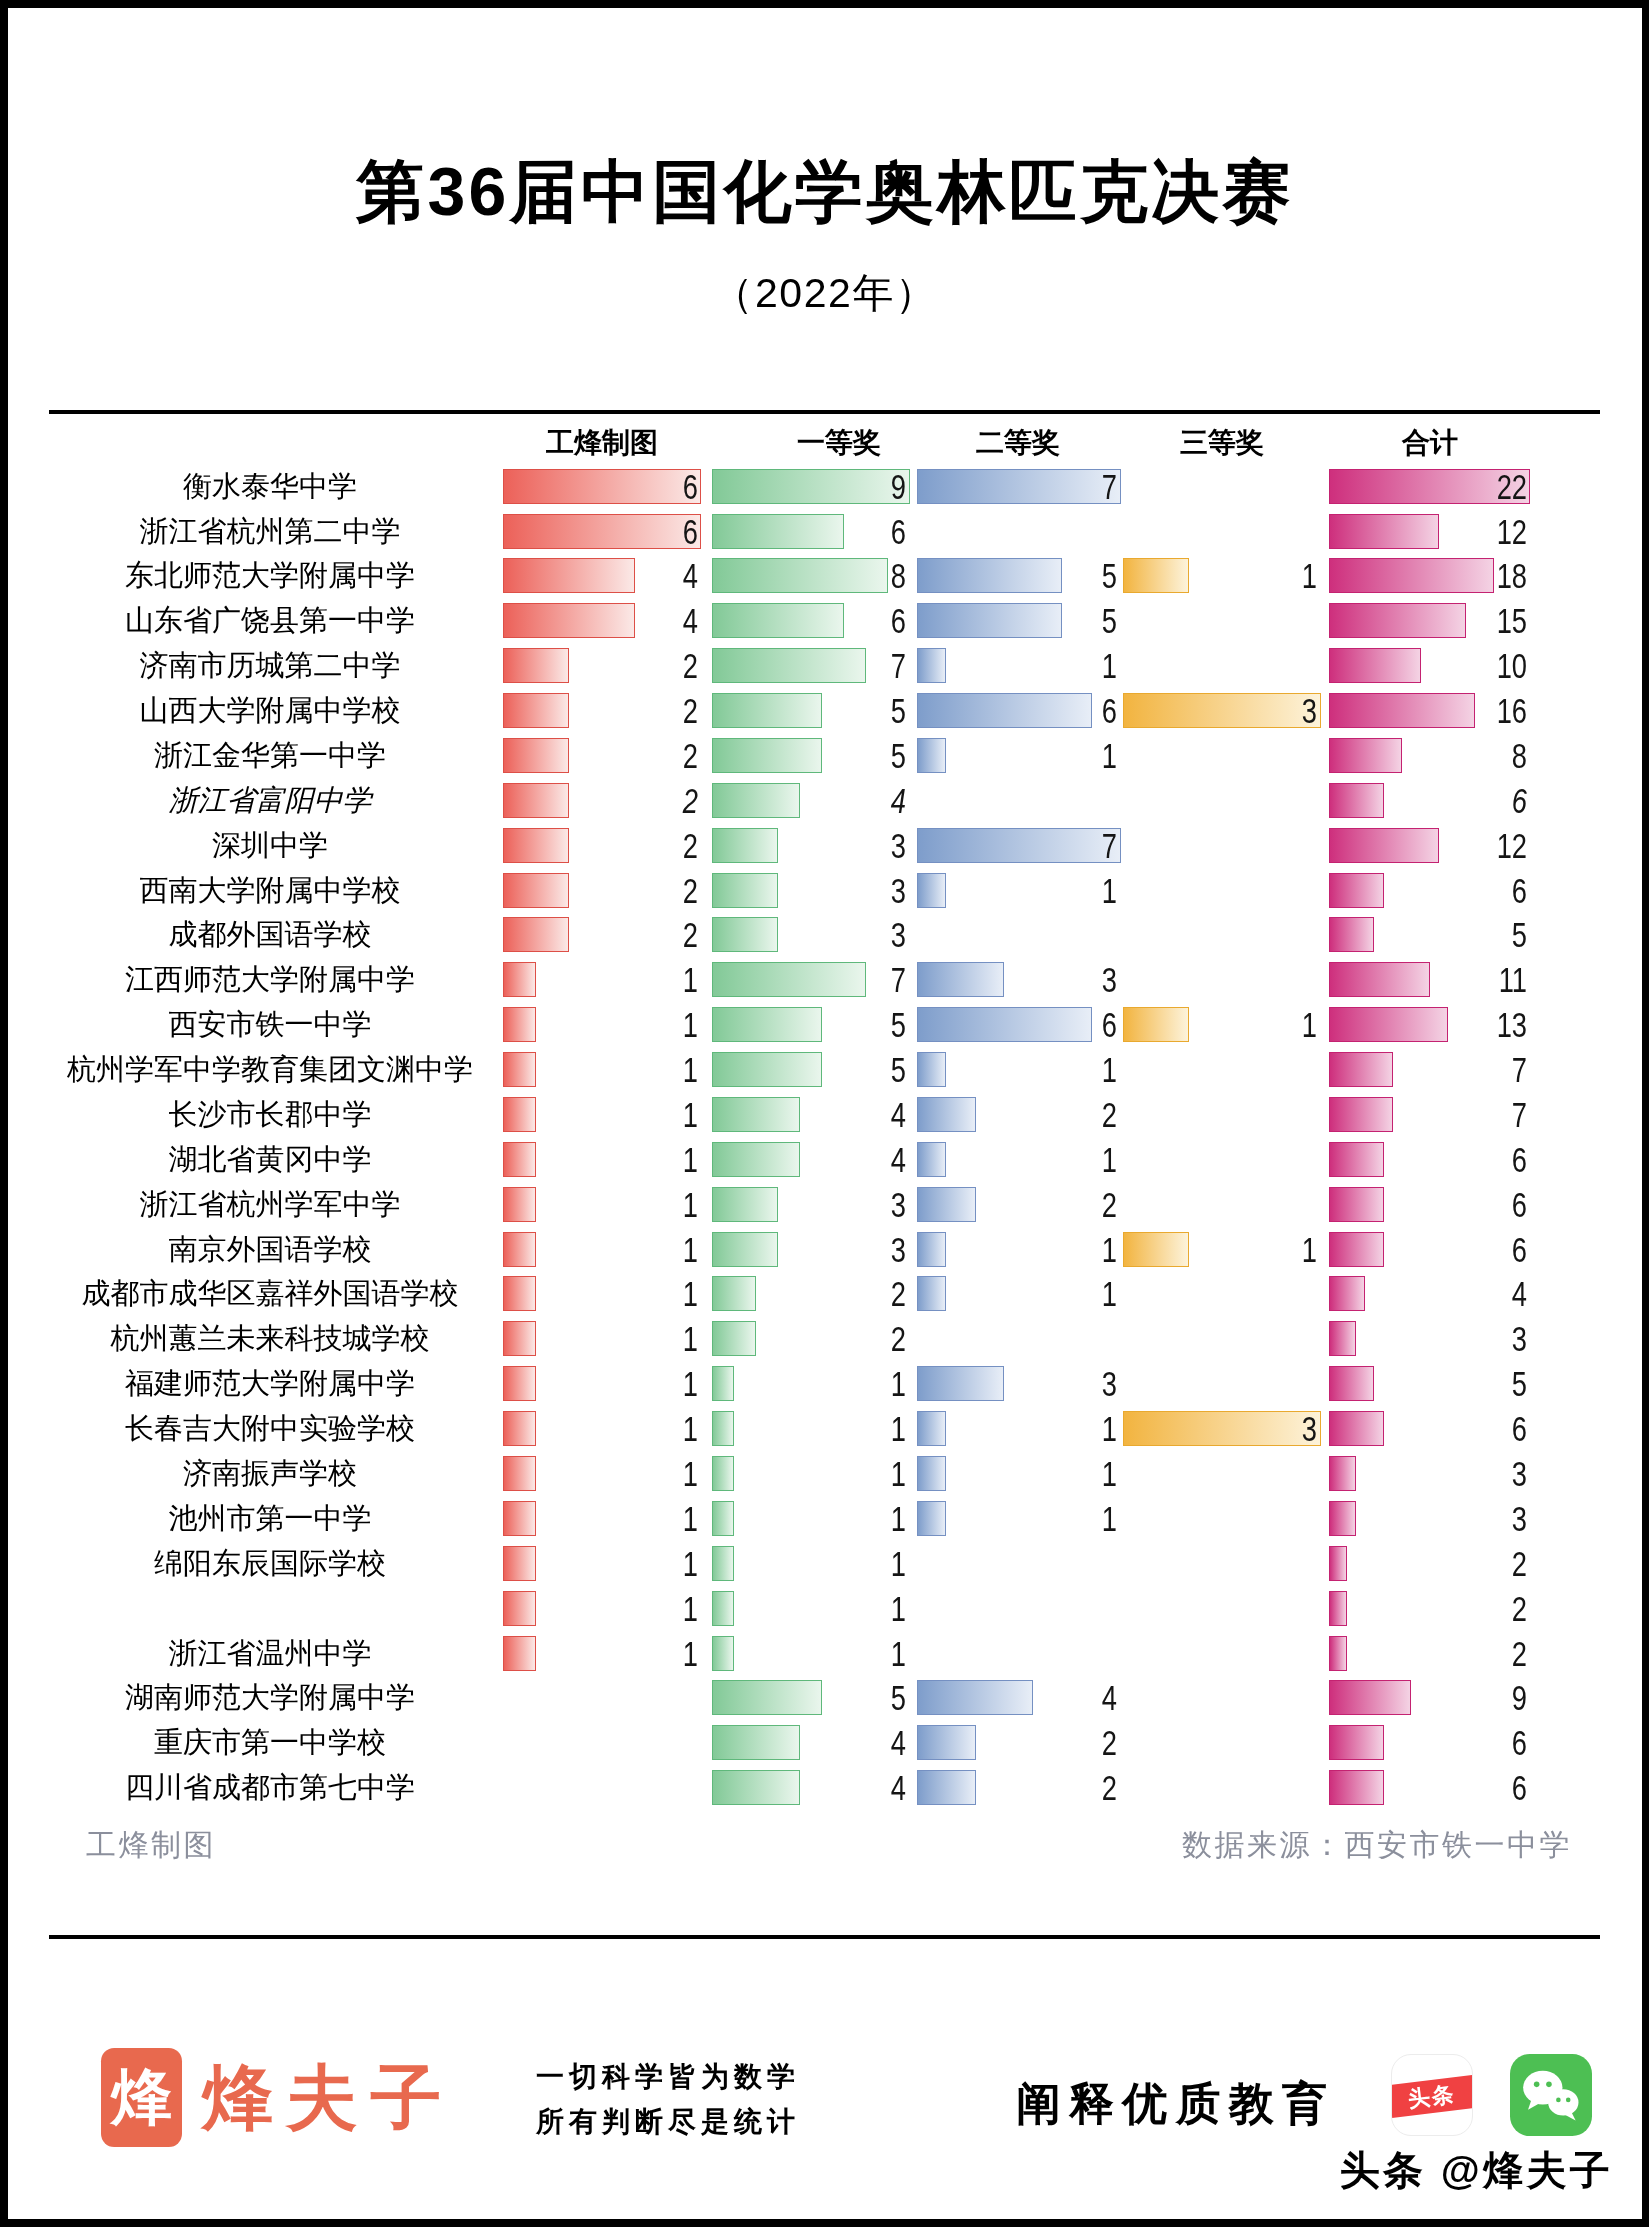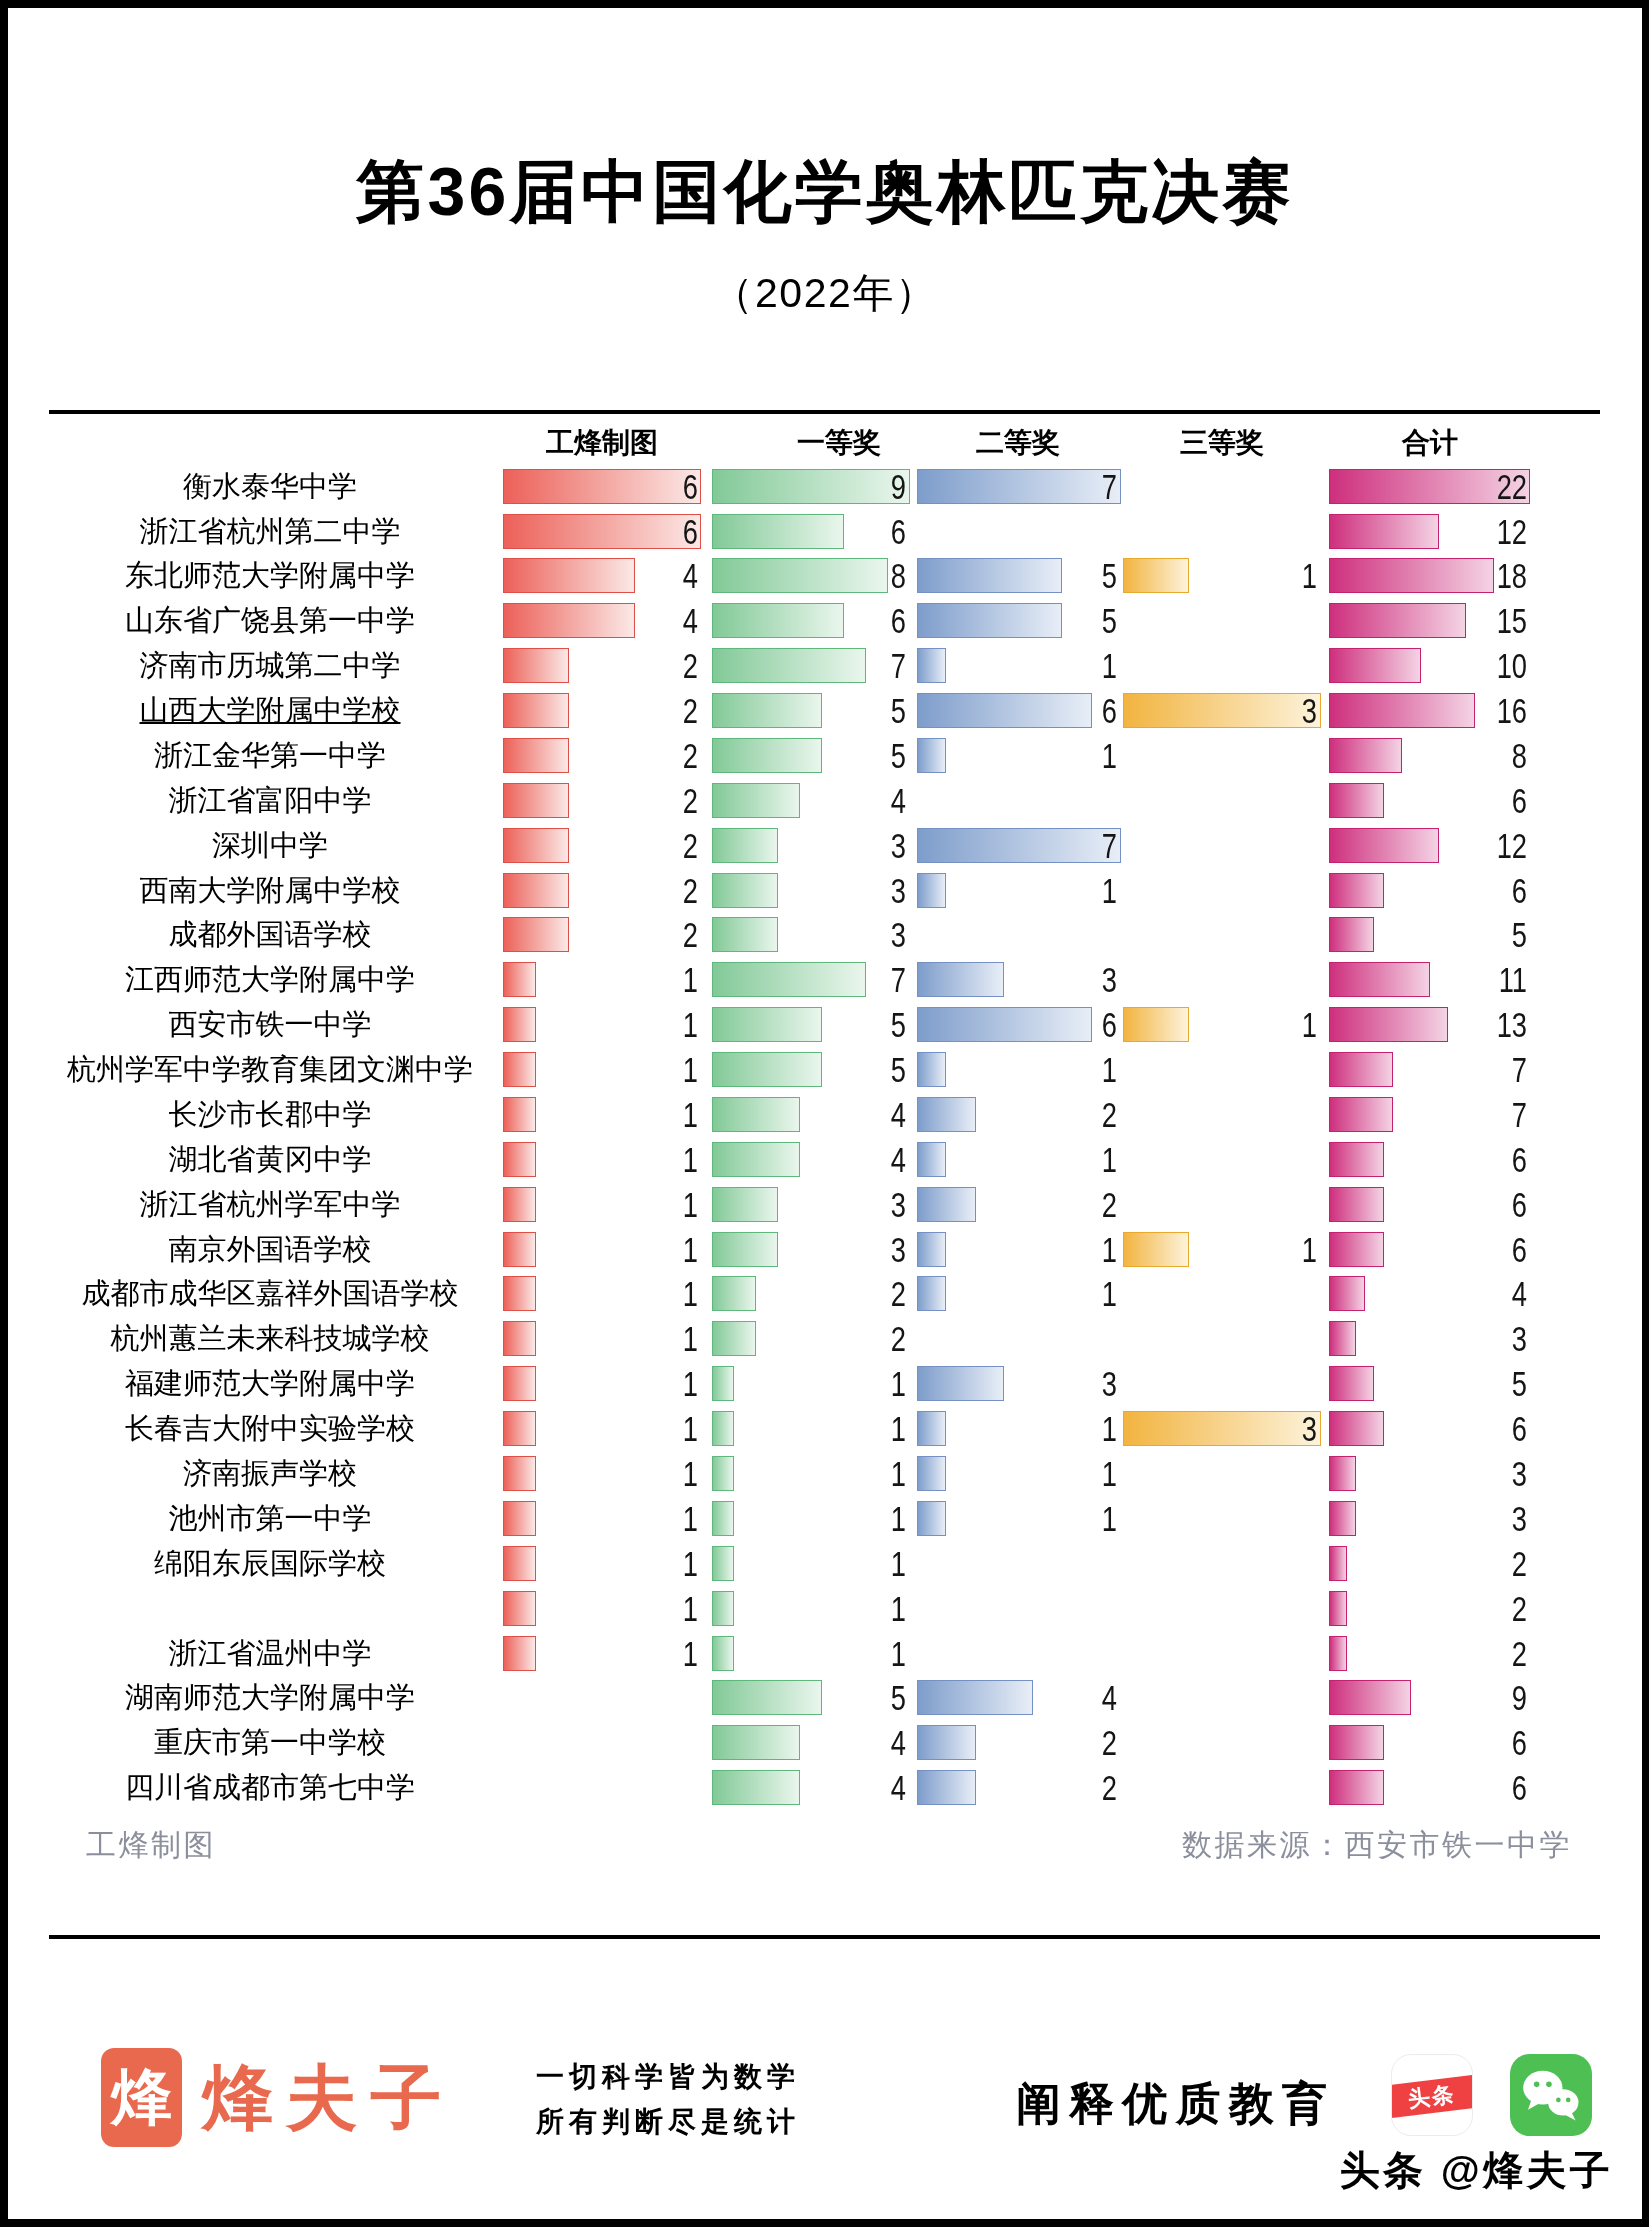--- a/index.html
+++ b/index.html
@@ -133,21 +133,21 @@
         <div class="bar" style="left: 503px; top: 5px; height: 35px; width: 66px; background: linear-gradient(90deg, rgb(236, 97, 89), rgb(251, 233, 231)); border-color: rgb(221, 79, 71);"></div>
         <div class="num" style="left: 591px; line-height: 45px;">2</div>
         <div class="bar" style="left: 712px; top: 5px; height: 35px; width: 154px; background: linear-gradient(90deg, rgb(130, 201, 151), rgb(234, 246, 237)); border-color: rgb(95, 184, 123);"></div>
         <div class="num" style="left: 799px; line-height: 45px;">7</div>
         <div class="bar" style="left: 917px; top: 5px; height: 35px; width: 29px; background: linear-gradient(90deg, rgb(126, 157, 203), rgb(232, 238, 247)); border-color: rgb(117, 144, 194);"></div>
         <div class="num" style="left: 1010px; line-height: 45px;">1</div>
         <div class="bar" style="left: 1329px; top: 5px; height: 35px; width: 92px; background: linear-gradient(90deg, rgb(206, 47, 125), rgb(244, 211, 228)); border-color: rgb(196, 34, 113);"></div>
         <div class="num" style="left: 1420px; line-height: 45px;">10</div>
       </div>
       <div class="row" style="top: 688px; height: 45px;">
-        <div class="school" style="line-height: 45px; text-decoration: underline;">山西大学附属中学校</div>
+        <div class="school" style="line-height: 45px;">山西大学附属中学校</div>
         <div class="bar" style="left: 503px; top: 5px; height: 35px; width: 66px; background: linear-gradient(90deg, rgb(236, 97, 89), rgb(251, 233, 231)); border-color: rgb(221, 79, 71);"></div>
         <div class="num" style="left: 591px; line-height: 45px;">2</div>
         <div class="bar" style="left: 712px; top: 5px; height: 35px; width: 110px; background: linear-gradient(90deg, rgb(130, 201, 151), rgb(234, 246, 237)); border-color: rgb(95, 184, 123);"></div>
         <div class="num" style="left: 799px; line-height: 45px;">5</div>
         <div class="bar" style="left: 917px; top: 5px; height: 35px; width: 175px; background: linear-gradient(90deg, rgb(126, 157, 203), rgb(232, 238, 247)); border-color: rgb(117, 144, 194);"></div>
         <div class="num" style="left: 1010px; line-height: 45px;">6</div>
         <div class="bar" style="left: 1123px; top: 5px; height: 35px; width: 198px; background: linear-gradient(90deg, rgb(242, 180, 64), rgb(253, 243, 219)); border-color: rgb(233, 169, 47);"></div>
         <div class="num" style="left: 1210px; line-height: 45px;">3</div>
         <div class="bar" style="left: 1329px; top: 5px; height: 35px; width: 146px; background: linear-gradient(90deg, rgb(206, 47, 125), rgb(244, 211, 228)); border-color: rgb(196, 34, 113);"></div>
         <div class="num" style="left: 1420px; line-height: 45px;">16</div>
@@ -156,21 +156,21 @@
         <div class="school" style="line-height: 45px;">浙江金华第一中学</div>
         <div class="bar" style="left: 503px; top: 5px; height: 35px; width: 66px; background: linear-gradient(90deg, rgb(236, 97, 89), rgb(251, 233, 231)); border-color: rgb(221, 79, 71);"></div>
         <div class="num" style="left: 591px; line-height: 45px;">2</div>
         <div class="bar" style="left: 712px; top: 5px; height: 35px; width: 110px; background: linear-gradient(90deg, rgb(130, 201, 151), rgb(234, 246, 237)); border-color: rgb(95, 184, 123);"></div>
         <div class="num" style="left: 799px; line-height: 45px;">5</div>
         <div class="bar" style="left: 917px; top: 5px; height: 35px; width: 29px; background: linear-gradient(90deg, rgb(126, 157, 203), rgb(232, 238, 247)); border-color: rgb(117, 144, 194);"></div>
         <div class="num" style="left: 1010px; line-height: 45px;">1</div>
         <div class="bar" style="left: 1329px; top: 5px; height: 35px; width: 73px; background: linear-gradient(90deg, rgb(206, 47, 125), rgb(244, 211, 228)); border-color: rgb(196, 34, 113);"></div>
         <div class="num" style="left: 1420px; line-height: 45px;">8</div>
       </div>
-      <div class="row" style="top: 778px; height: 45px;">
+      <div class="row" style="top: 778px; height: 45px; font-style: italic;">
         <div class="school" style="line-height: 45px;">浙江省富阳中学</div>
         <div class="bar" style="left: 503px; top: 5px; height: 35px; width: 66px; background: linear-gradient(90deg, rgb(236, 97, 89), rgb(251, 233, 231)); border-color: rgb(221, 79, 71);"></div>
         <div class="num" style="left: 591px; line-height: 45px;">2</div>
         <div class="bar" style="left: 712px; top: 5px; height: 35px; width: 88px; background: linear-gradient(90deg, rgb(130, 201, 151), rgb(234, 246, 237)); border-color: rgb(95, 184, 123);"></div>
         <div class="num" style="left: 799px; line-height: 45px;">4</div>
         <div class="bar" style="left: 1329px; top: 5px; height: 35px; width: 55px; background: linear-gradient(90deg, rgb(206, 47, 125), rgb(244, 211, 228)); border-color: rgb(196, 34, 113);"></div>
         <div class="num" style="left: 1420px; line-height: 45px;">6</div>
       </div>
       <div class="row" style="top: 823px; height: 45px;">
         <div class="school" style="line-height: 45px;">深圳中学</div>

